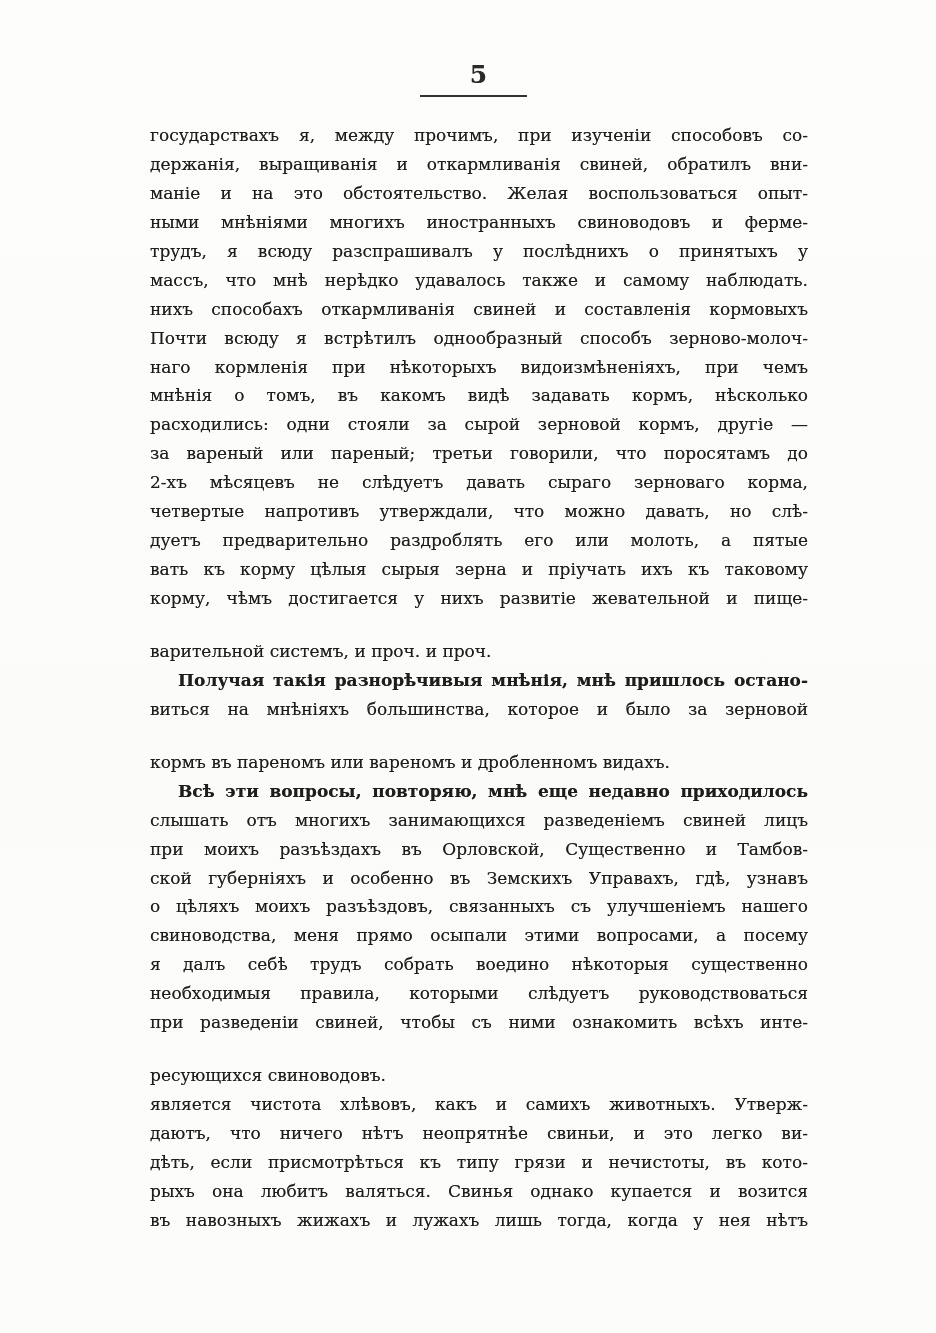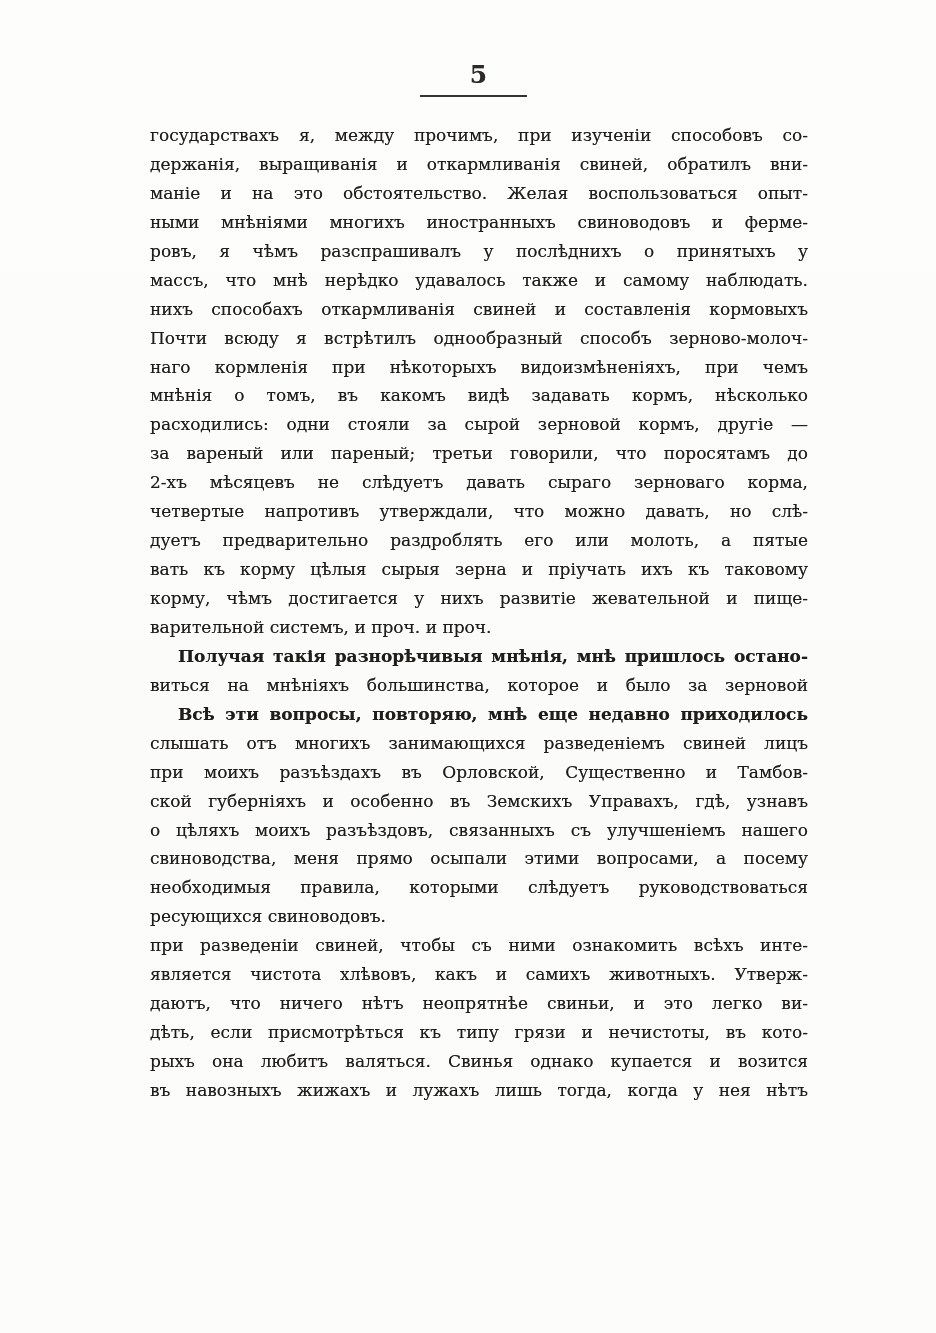--- a/index.html
+++ b/index.html
@@ -54,63 +54,66 @@
     height: 28.95px;
     white-space: normal;
     text-align: justify;
     text-align-last: justify;
     text-shadow: 0 0 0.45px rgba(15,15,15,0.55);
     overflow: visible;
   }
   .line.para-end {
     text-align: left;
     text-align-last: left;
+    margin-top: 24px;
   }
   .line.indent {
     text-indent: 28px;
     font-weight: bold;
   }
 </style>
 </head>
 <body>
 
 <div class="scan-page">
   <div class="page-header">
     <div class="page-number">5</div>
     <div class="header-rule"></div>
   </div>
   <div class="text-block">
       <div class="line">государствахъ я, между прочимъ, при изученіи способовъ со-</div>
       <div class="line">держанія, выращиванія и откармливанія свиней, обратилъ вни-</div>
       <div class="line">маніе и на это обстоятельство. Желая воспользоваться опыт-</div>
       <div class="line">ными мнѣніями многихъ иностранныхъ свиноводовъ и ферме-</div>
-      <div class="line">ровъ, я чѣмъ разспрашивалъ у послѣднихъ о принятыхъ у</div>
+      <div class="line">трудъ, я всюду разспрашивалъ у послѣднихъ о принятыхъ у</div>
       <div class="line">массъ, что мнѣ нерѣдко удавалось также и самому наблюдать.</div>
       <div class="line">нихъ способахъ откармливанія свиней и составленія кормовыхъ</div>
       <div class="line">Почти всюду я встрѣтилъ однообразный способъ зерново-молоч-</div>
       <div class="line">наго кормленія при нѣкоторыхъ видоизмѣненіяхъ, при чемъ</div>
       <div class="line">мнѣнія о томъ, въ какомъ видѣ задавать кормъ, нѣсколько</div>
       <div class="line">расходились: одни стояли за сырой зерновой кормъ, другіе —</div>
       <div class="line">за вареный или пареный; третьи говорили, что поросятамъ до</div>
       <div class="line">2-хъ мѣсяцевъ не слѣдуетъ давать сыраго зерноваго корма,</div>
       <div class="line">четвертые напротивъ утверждали, что можно давать, но слѣ-</div>
       <div class="line">дуетъ предварительно раздроблять его или молоть, а пятые</div>
       <div class="line">вать къ корму цѣлыя сырыя зерна и пріучать ихъ къ таковому</div>
       <div class="line">корму, чѣмъ достигается у нихъ развитіе жевательной и пище-</div>
       <div class="line para-end">варительной системъ, и проч. и проч.</div>
       <div class="line indent">Получая такія разнорѣчивыя мнѣнія, мнѣ пришлось остано-</div>
       <div class="line">виться на мнѣніяхъ большинства, которое и было за зерновой</div>
+      <div class="line para-end">кормъ въ пареномъ или вареномъ и дробленномъ видахъ.</div>
       <div class="line indent">Всѣ эти вопросы, повторяю, мнѣ еще недавно приходилось</div>
       <div class="line">слышать отъ многихъ занимающихся разведеніемъ свиней лицъ</div>
       <div class="line">при моихъ разъѣздахъ въ Орловской, Существенно и Тамбов-</div>
       <div class="line">ской губерніяхъ и особенно въ Земскихъ Управахъ, гдѣ, узнавъ</div>
       <div class="line">о цѣляхъ моихъ разъѣздовъ, связанныхъ съ улучшеніемъ нашего</div>
       <div class="line">свиноводства, меня прямо осыпали этими вопросами, а посему</div>
+      <div class="line">я далъ себѣ трудъ собрать воедино нѣкоторыя существенно</div>
       <div class="line">необходимыя правила, которыми слѣдуетъ руководствоваться</div>
+      <div class="line">при разведеніи свиней, чтобы съ ними ознакомить всѣхъ инте-</div>
       <div class="line para-end">ресующихся свиноводовъ.</div>
-      <div class="line">при разведеніи свиней, чтобы съ ними ознакомить всѣхъ инте-</div>
       <div class="line">является чистота хлѣвовъ, какъ и самихъ животныхъ. Утверж-</div>
       <div class="line">даютъ, что ничего нѣтъ неопрятнѣе свиньи, и это легко ви-</div>
       <div class="line">дѣть, если присмотрѣться къ типу грязи и нечистоты, въ кото-</div>
       <div class="line">рыхъ она любитъ валяться. Свинья однако купается и возится</div>
       <div class="line">въ навозныхъ жижахъ и лужахъ лишь тогда, когда у нея нѣтъ</div>
     </div>
 </div>
 
 </body></html>

